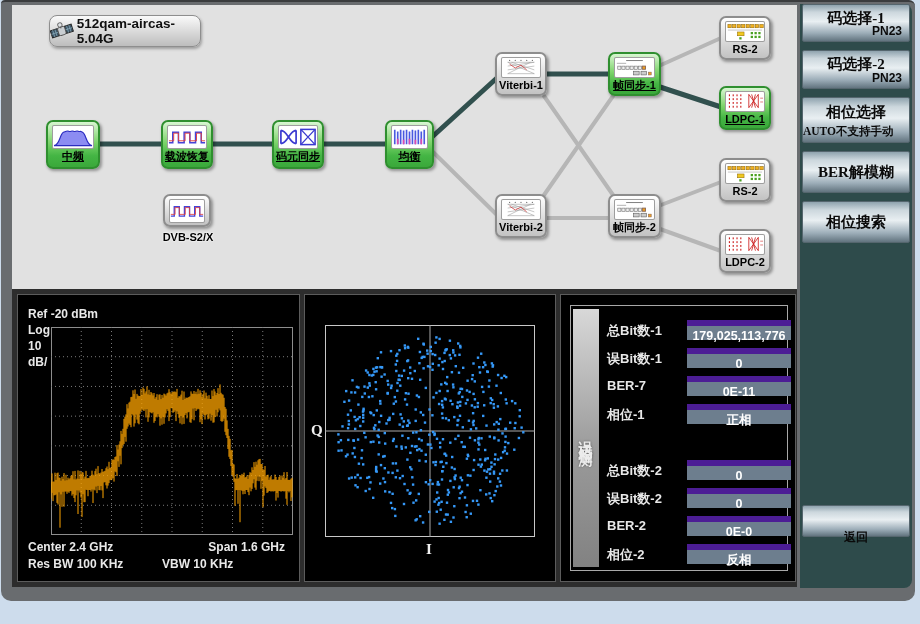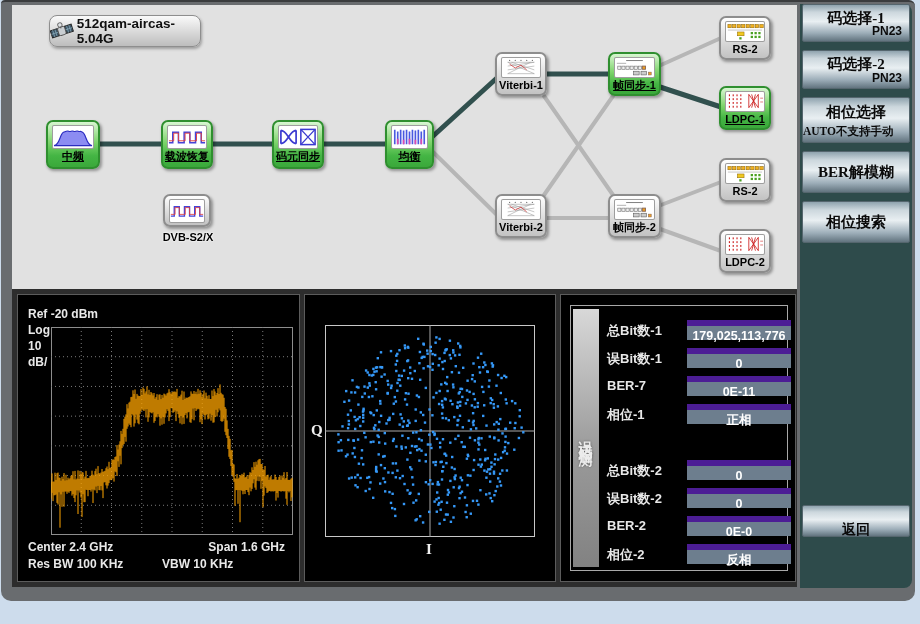--- a/index.html
+++ b/index.html
@@ -1009,17 +1009,17 @@
         <span class="main" style="margin-top:5px">相位选择</span>
         <span class="sub-c">AUTO不支持手动</span>
       </div>
       <div class="sbtn" style="top:147px;height:42px">
         <span class="main" style="margin-top:11px">BER解模糊</span>
       </div>
       <div class="sbtn" style="top:197px;height:42px">
         <span class="main" style="margin-top:11px">相位搜索</span>
       </div>
       <div class="sbtn" style="top:501px;height:32px">
-        <span class="main" style="margin-top:15px;font-size:14px">返回</span>
+        <span class="main" style="margin-top:23px;font-size:12px">返回</span>
       </div>
     </div>
   </div>
 </div>
 
 </body></html>

